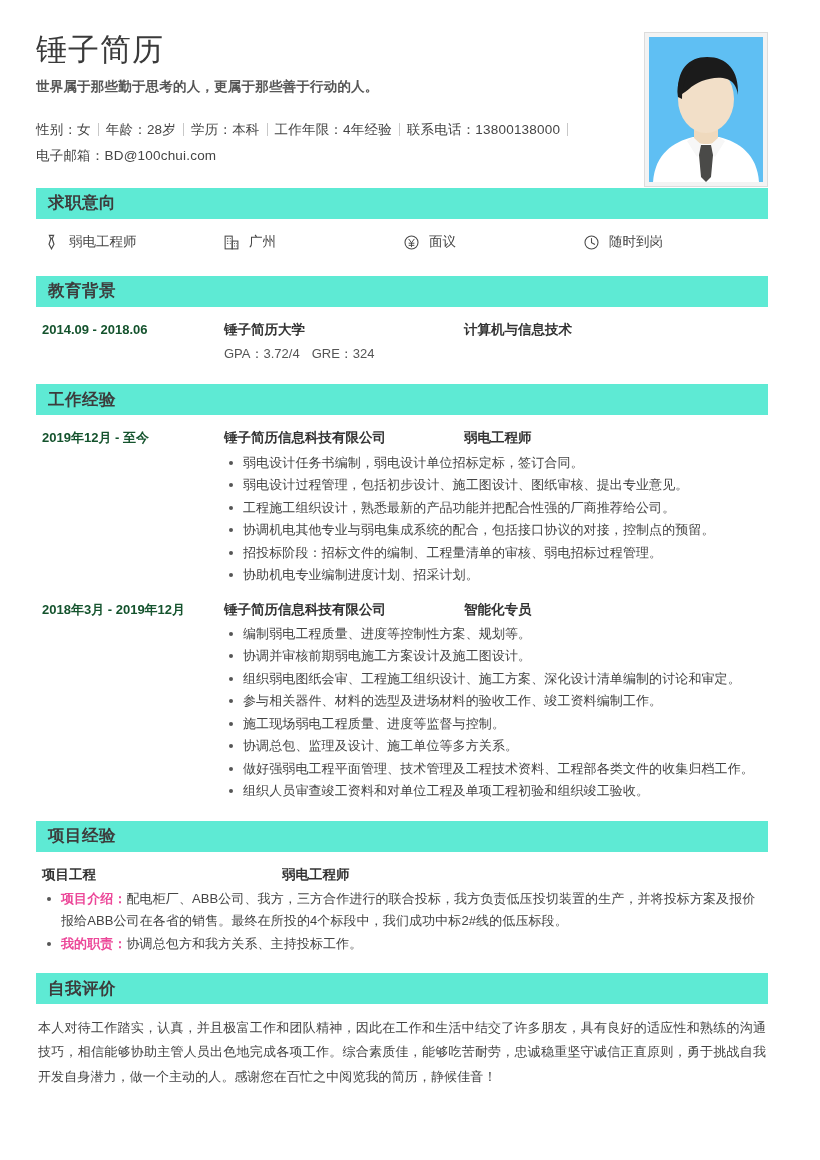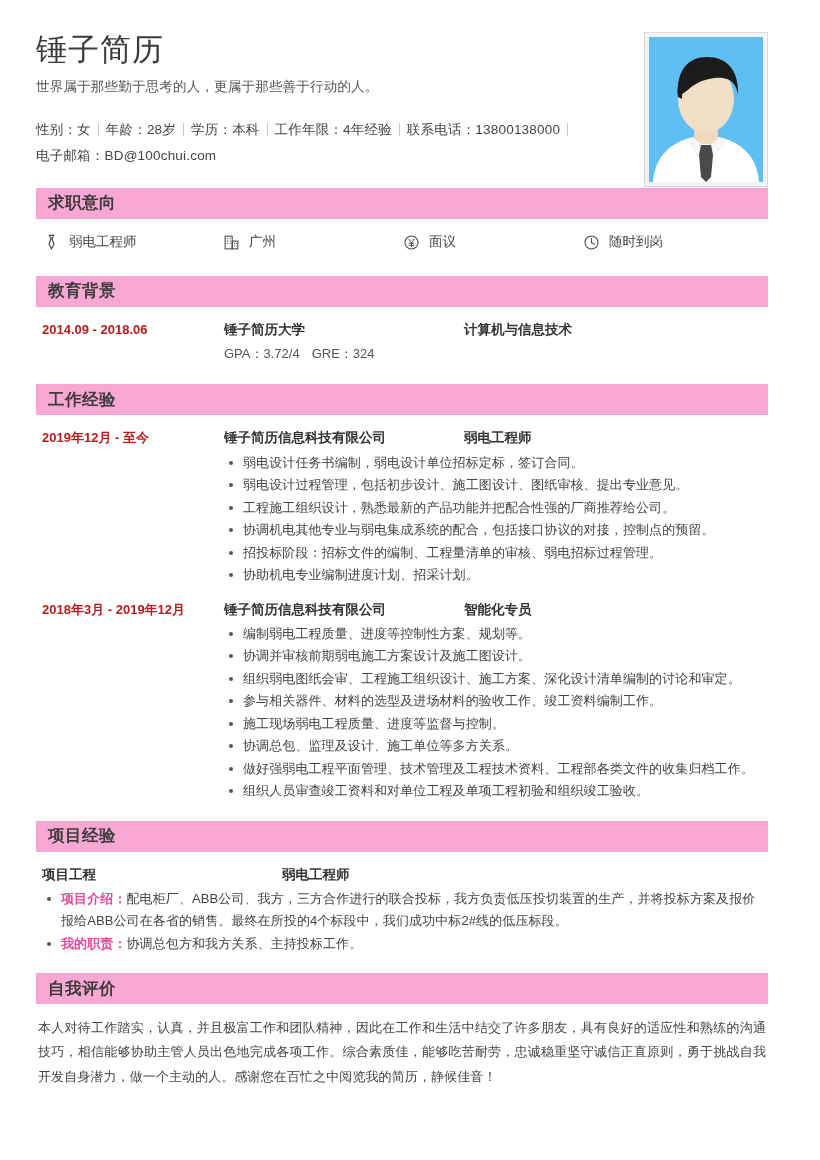--- a/index.html
+++ b/index.html
@@ -38,20 +38,21 @@
     letter-spacing: 1px;
     line-height: 1.15;
     margin: 0 0 9px 0;
   }
   .slogan {
     font-size: 13.5px;
     color: #555555;
     line-height: 1.5;
     margin: 0 0 20px 0;
     letter-spacing: .2px;
+    font-weight: bold;
   }
   .meta-line {
     font-size: 13.5px;
     color: #444444;
     line-height: 1.95;
     max-width: 600px;
     letter-spacing: .2px;
   }
   .meta-item { white-space: nowrap; }
   .meta-sep {
@@ -77,21 +78,21 @@
     position: relative;
     width: 100%;
     height: 100%;
     overflow: hidden;
     background: #5fbff3;
   }
 
   
   .section { margin-top: 18px; }
   .section-bar {
-    background: #f9a8d4;
+    background: #5eead4;
     height: 31px;
     display: flex;
     align-items: center;
     padding-left: 12px;
     box-sizing: border-box;
   }
   .section-title {
     font-size: 16.5px;
     font-weight: bold;
     color: #3c3c3c;
@@ -124,21 +125,21 @@
   
   .entry {
     display: flex;
     padding: 13px 0 0 6px;
   }
   .entry-date {
     width: 182px;
     flex: 0 0 182px;
     font-size: 13px;
     font-weight: bold;
-    color: #b91c1c;
+    color: #14532d;
     line-height: 1.5;
     letter-spacing: 0;
   }
   .entry-body { flex: 1 1 auto; min-width: 0; }
   .entry-head {
     display: flex;
     line-height: 1.5;
     margin-bottom: 2px;
     align-items: flex-end;
   }

